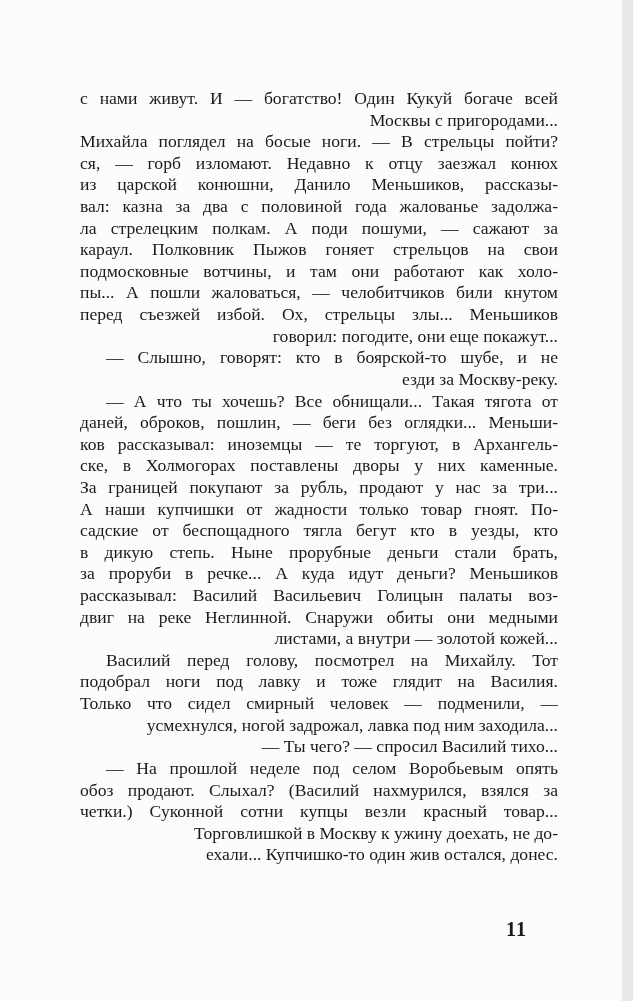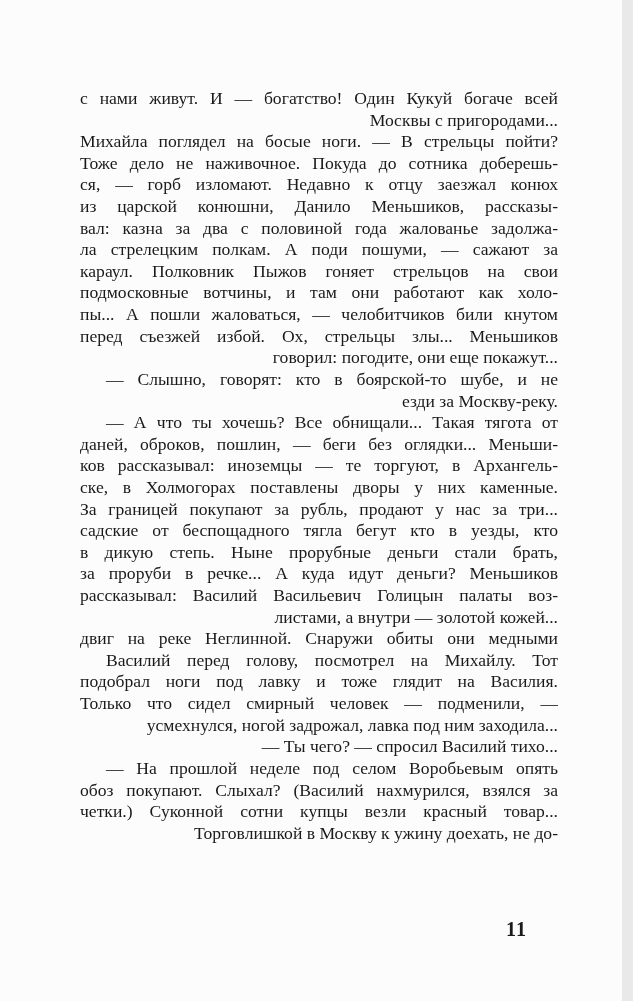--- a/index.html
+++ b/index.html
@@ -53,47 +53,48 @@
   }
 </style>
 </head>
 <body>
 
 <div class="page">
   <div class="textblock">
     <div class="ln j">с нами живут. И — богатство! Один Кукуй богаче всей</div>
     <div class="ln">Москвы с пригородами...</div>
     <div class="ln j">Михайла поглядел на босые ноги. — В стрельцы пойти?</div>
-    <div class="ln j">Тоже дело не наживочное. Покуда до сотника доберешь-</div>
     <div class="ln j">ся, — горб изломают. Недавно к отцу заезжал конюх</div>
     <div class="ln j">из царской конюшни, Данило Меньшиков, рассказы-</div>
     <div class="ln j">вал: казна за два с половиной года жалованье задолжа-</div>
     <div class="ln j">ла стрелецким полкам. А поди пошуми, — сажают за</div>
     <div class="ln j">караул. Полковник Пыжов гоняет стрельцов на свои</div>
     <div class="ln j">подмосковные вотчины, и там они работают как холо-</div>
     <div class="ln j">пы... А пошли жаловаться, — челобитчиков били кнутом</div>
     <div class="ln j">перед съезжей избой. Ох, стрельцы злы... Меньшиков</div>
     <div class="ln">говорил: погодите, они еще покажут...</div>
     <div class="ln j ind">— Слышно, говорят: кто в боярской-то шубе, и не</div>
     <div class="ln">езди за Москву-реку.</div>
     <div class="ln j ind">— А что ты хочешь? Все обнищали... Такая тягота от</div>
     <div class="ln j">даней, оброков, пошлин, — беги без оглядки... Меньши-</div>
     <div class="ln j">ков рассказывал: иноземцы — те торгуют, в Архангель-</div>
     <div class="ln j">ске, в Холмогорах поставлены дворы у них каменные.</div>
     <div class="ln j">За границей покупают за рубль, продают у нас за три...</div>
+    <div class="ln j">А наши купчишки от жадности только товар гноят. По-</div>
     <div class="ln j">садские от беспощадного тягла бегут кто в уезды, кто</div>
     <div class="ln j">в дикую степь. Ныне прорубные деньги стали брать,</div>
     <div class="ln j">за проруби в речке... А куда идут деньги? Меньшиков</div>
     <div class="ln j">рассказывал: Василий Васильевич Голицын палаты воз-</div>
+    <div class="ln j">двиг на реке Неглинной. Снаружи обиты они медными</div>
     <div class="ln">листами, а внутри — золотой кожей...</div>
-    <div class="ln j">двиг на реке Неглинной. Снаружи обиты они медными</div>
     <div class="ln j ind">Василий перед голову, посмотрел на Михайлу. Тот</div>
     <div class="ln j">подобрал ноги под лавку и тоже глядит на Василия.</div>
     <div class="ln j">Только что сидел смирный человек — подменили, —</div>
     <div class="ln">усмехнулся, ногой задрожал, лавка под ним заходила...</div>
     <div class="ln ind">— Ты чего? — спросил Василий тихо...</div>
     <div class="ln j ind">— На прошлой неделе под селом Воробьевым опять</div>
-    <div class="ln j">обоз покупают. Слыхал? (Василий нахмурился, взялся за</div>
+    <div class="ln j">обоз продают. Слыхал? (Василий нахмурился, взялся за</div>
     <div class="ln j">четки.) Суконной сотни купцы везли красный товар...</div>
     <div class="ln">Торговлишкой в Москву к ужину доехать, не до-</div>
+    <div class="ln">ехали... Купчишко-то один жив остался, донес.</div>
   </div>
   <div class="folio">11</div>
 </div>
 
 </body></html>

